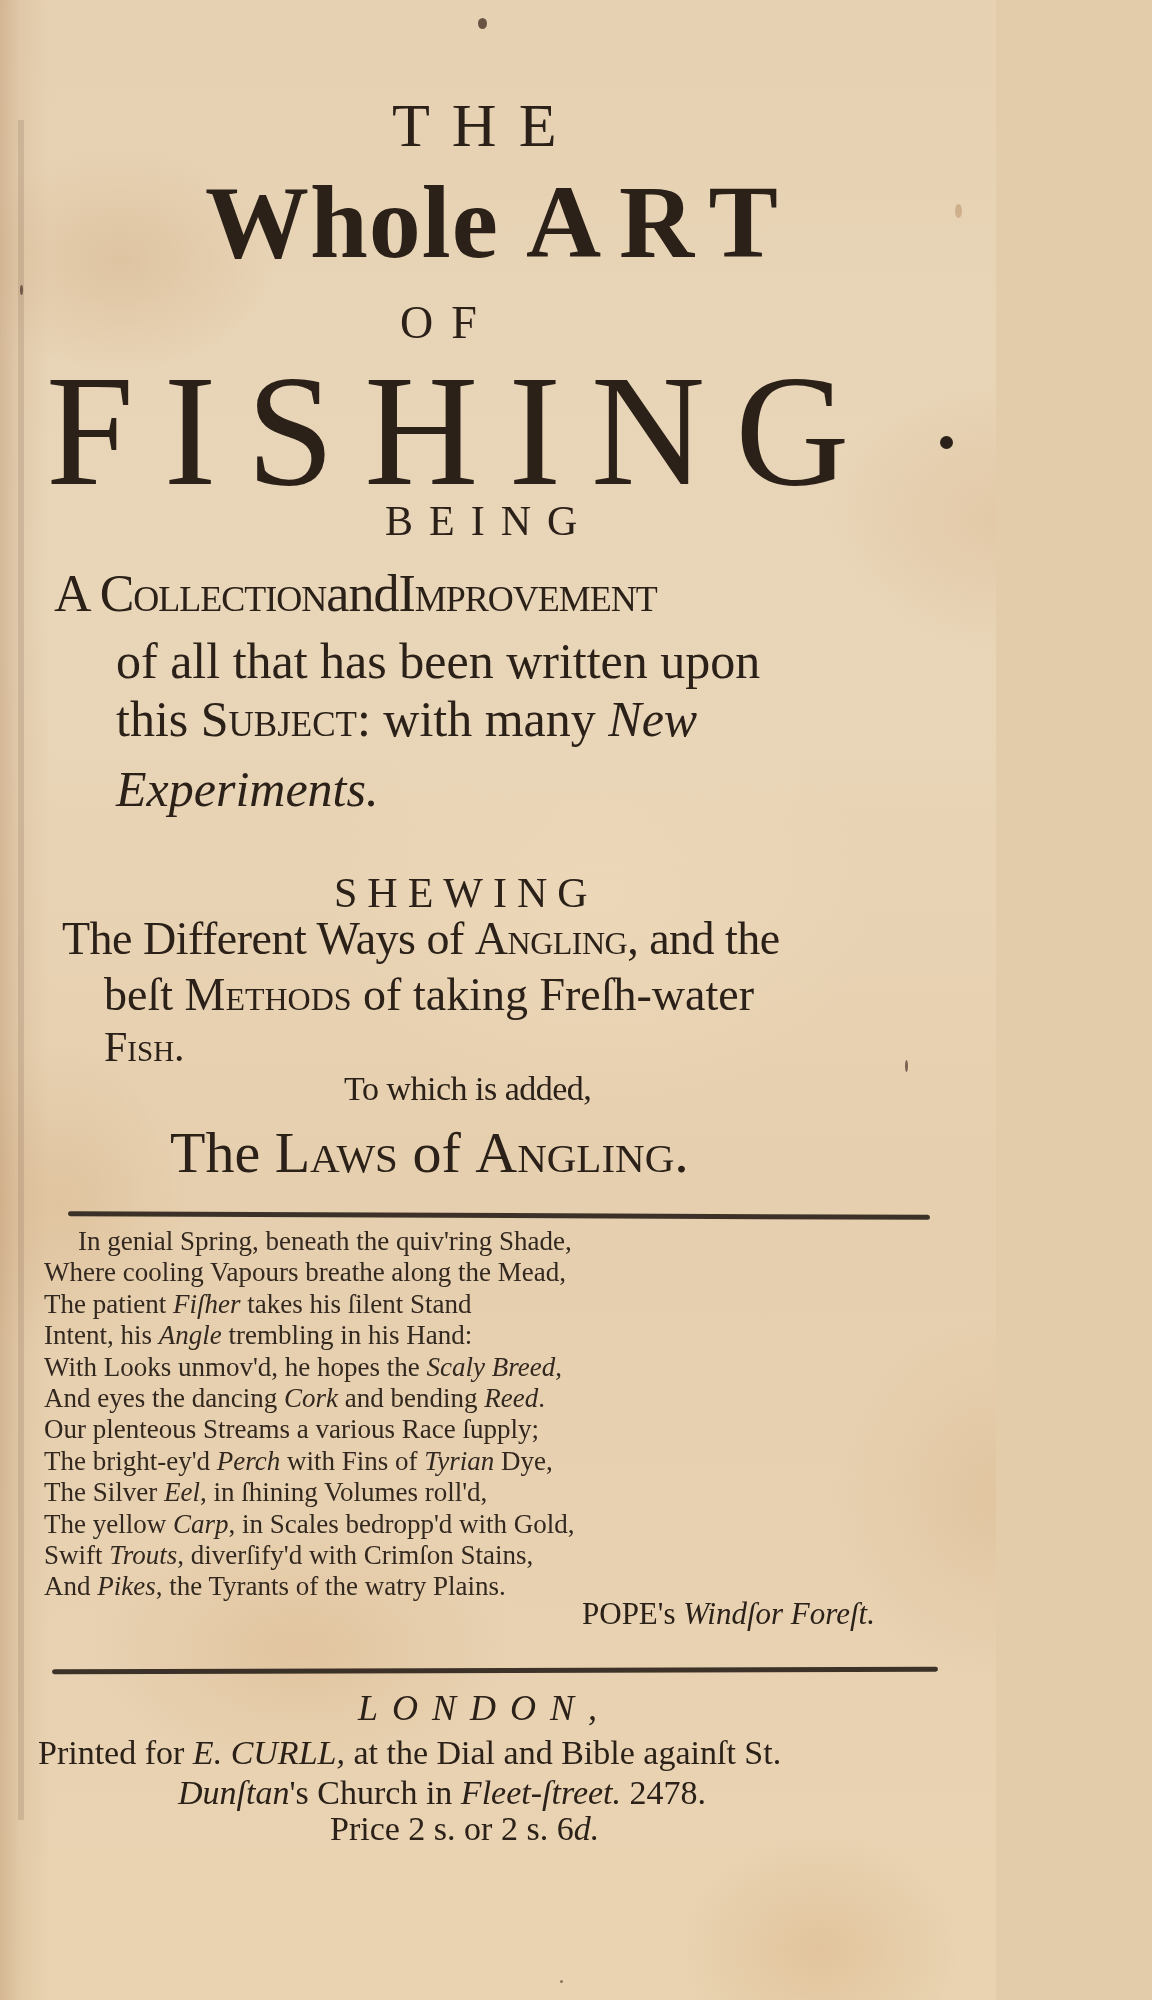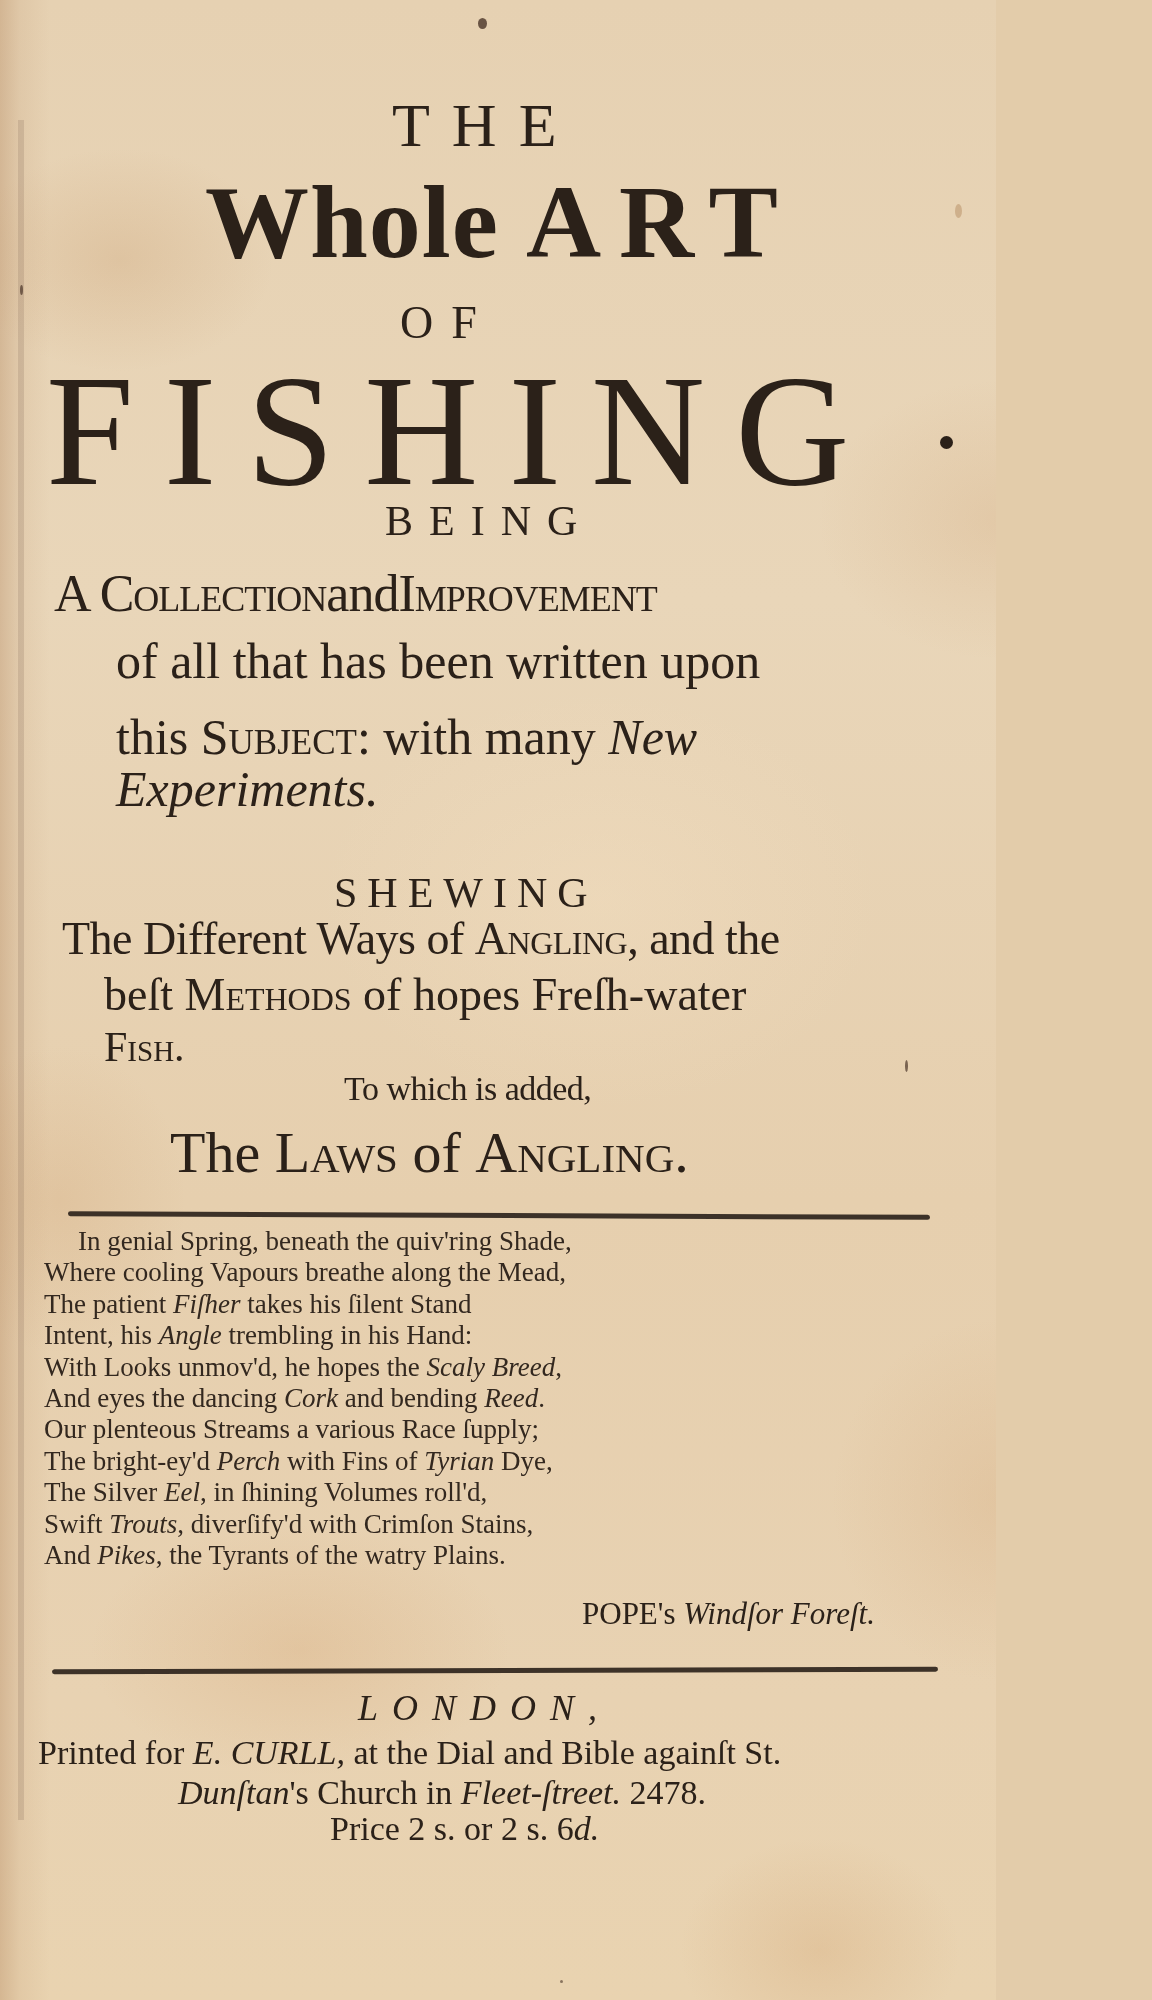--- a/index.html
+++ b/index.html
@@ -94,21 +94,21 @@
     top: 568px;
     left: 54px;
     font-size: 52px;
     letter-spacing: -1px;
   }
   .t-all {
     top: 636px;
     left: 116px;
   }
   .t-subject {
-    top: 712px;
+    top: 694px;
     left: 116px;
   }
   .t-exp {
     top: 764px;
     left: 116px;
   }
   .t-shewing {
     top: 872px;
     left: 334px;
     font-size: 42px;
@@ -250,21 +250,21 @@
 
   <div class="line t-shewing">SHEWING</div>
 
   <div class="line t-diff">
     <span>The Different Ways of</span>
     <span class="sc">Angling</span><span>, and the</span>
   </div>
   <div class="line t-best">
     <span>beſt</span>
     <span class="sc">Methods</span>
-    <span>of hopes Freſh-water</span>
+    <span>of taking Freſh-water</span>
   </div>
   <div class="line t-fish sc">Fish.</div>
 
   <div class="line t-added">To which is added,</div>
 
   <div class="line t-laws">
     <span>The</span>
     <span class="sc">Laws</span>
     <span>of</span>
     <span class="sc">Angling.</span>
@@ -275,20 +275,21 @@
   <div class="poem" id="poem">
       <div class="pl"><span>In genial Spring, beneath the quiv'ring Shade,</span></div>
       <div class="pl"><span>Where cooling Vapours breathe along the Mead,</span></div>
       <div class="pl"><span>The patient </span><span class="it">Fiſher</span><span> takes his ſilent Stand</span></div>
       <div class="pl"><span>Intent, his </span><span class="it">Angle</span><span> trembling in his Hand:</span></div>
       <div class="pl"><span>With Looks unmov'd, he hopes the </span><span class="it">Scaly Breed</span><span>,</span></div>
       <div class="pl"><span>And eyes the dancing </span><span class="it">Cork</span><span> and bending </span><span class="it">Reed</span><span>.</span></div>
       <div class="pl"><span>Our plenteous Streams a various Race ſupply;</span></div>
       <div class="pl"><span>The bright-ey'd </span><span class="it">Perch</span><span> with Fins of </span><span class="it">Tyrian</span><span> Dye,</span></div>
       <div class="pl"><span>The Silver </span><span class="it">Eel</span><span>, in ſhining Volumes roll'd,</span></div>
+      <div class="pl"><span>The yellow </span><span class="it">Carp</span><span>, in Scales bedropp'd with Gold,</span></div>
       <div class="pl"><span>Swift </span><span class="it">Trouts</span><span>, diverſify'd with Crimſon Stains,</span></div>
       <div class="pl"><span>And </span><span class="it">Pikes</span><span>, the Tyrants of the watry Plains.</span></div>
     </div>
 
   <div class="attribution">
     <span>POPE's</span>
     <span class="it">Windſor Foreſt.</span>
   </div>
 
   <div class="rule rule-bottom"></div>

